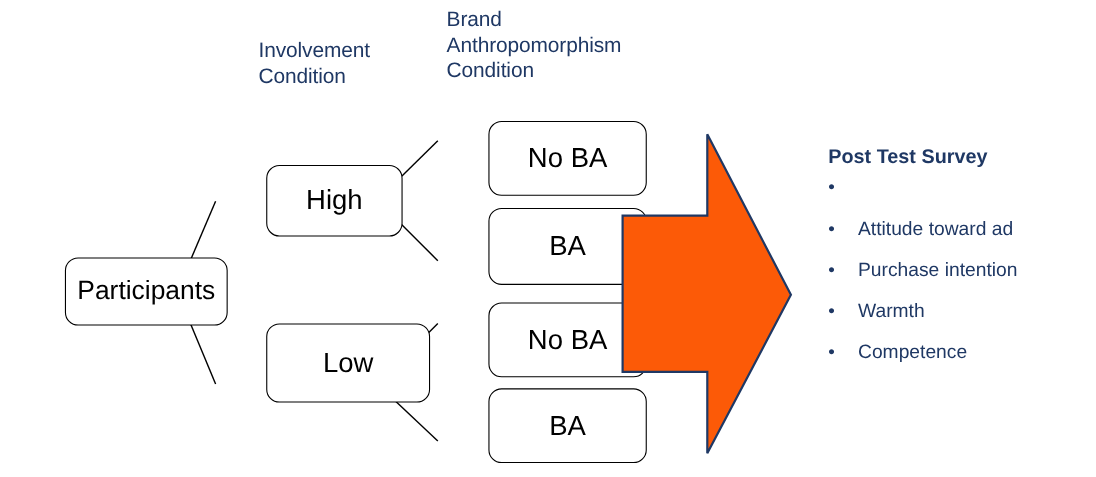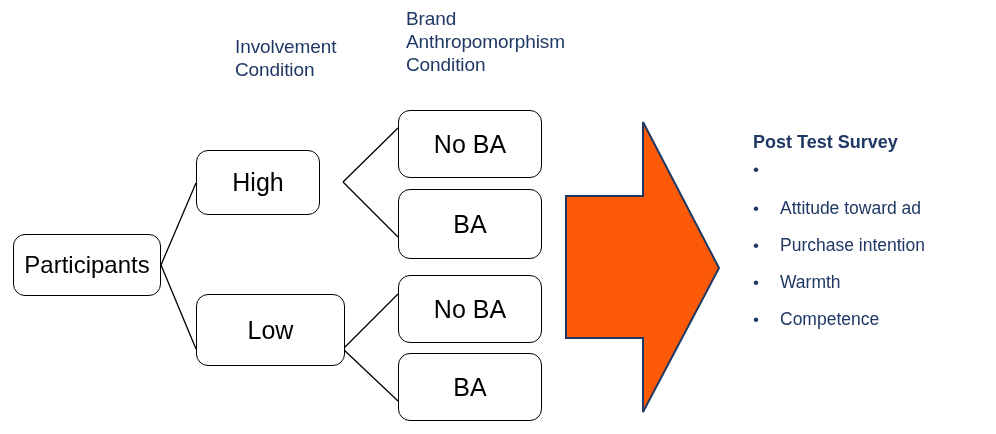--- a/index.html
+++ b/index.html
@@ -34,20 +34,21 @@
     box-sizing: border-box;
     background: #ffffff;
     border: 1.3px solid #000000;
     border-radius: 12px;
     display: flex;
     align-items: center;
     justify-content: center;
     font-size: 25px;
     color: #000000;
     line-height: 1;
+    margin-left: 46px;
   }
   #box-participants { left: 13px;  top: 234px; width: 148px; height: 62px; font-size: 24px; }
   #box-high         { left: 196px; top: 150px; width: 124px; height: 65px; }
   #box-low          { left: 196px; top: 294px; width: 149px; height: 72px; }
   #box-noba-1       { left: 398px; top: 110px; width: 144px; height: 68px; }
   #box-ba-1         { left: 398px; top: 189px; width: 144px; height: 70px; }
   #box-noba-2       { left: 398px; top: 275px; width: 144px; height: 68px; }
   #box-ba-2         { left: 398px; top: 353px; width: 144px; height: 68px; }
 
   #connectors {

